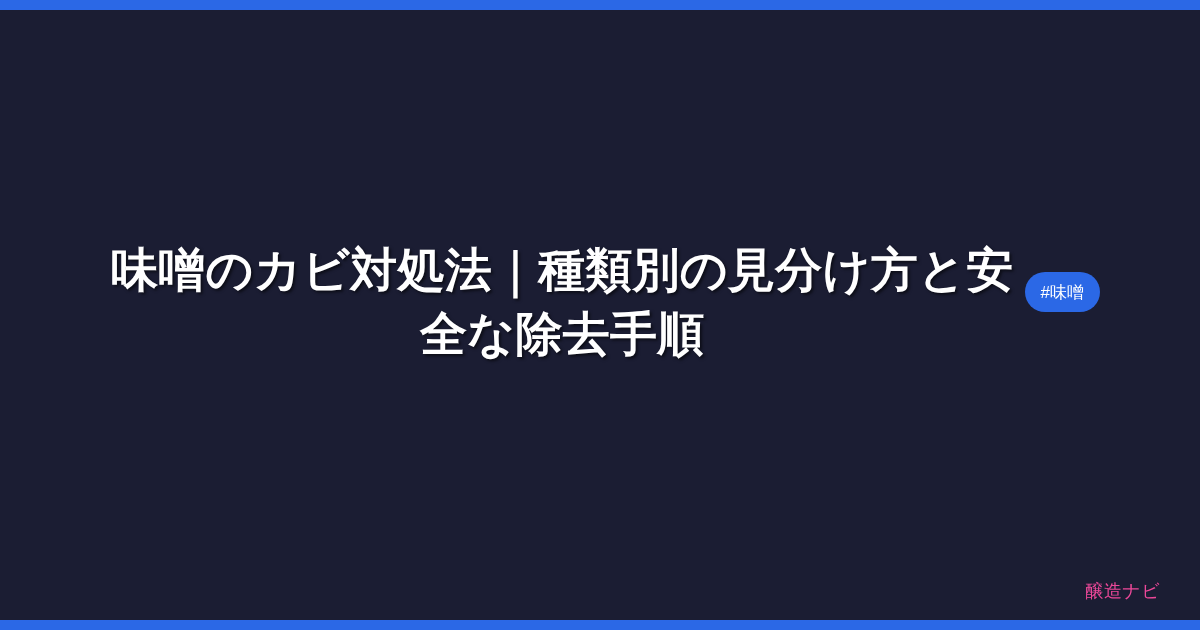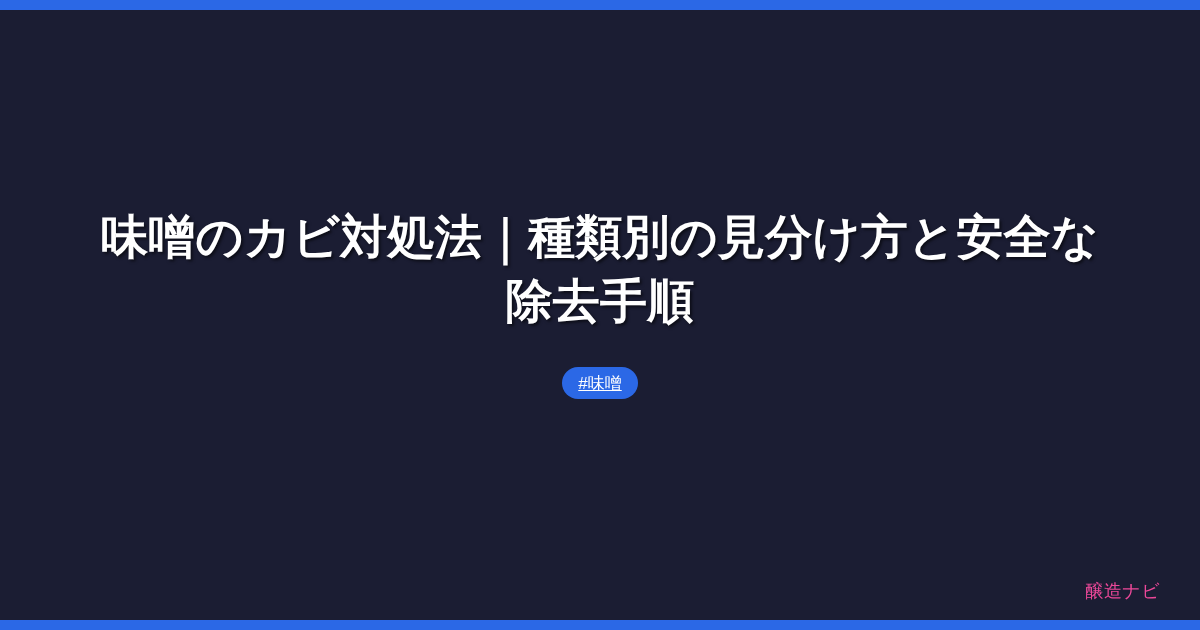--- a/index.html
+++ b/index.html
@@ -36,22 +36,22 @@
   .accent-bar.bottom { bottom: 0; }
 
   
   .content {
     position: relative;
     z-index: 2;
     width: 100%;
     padding: 0 100px;
     box-sizing: border-box;
     display: flex;
-    flex-direction: column;
-    align-items: center;
+    flex-direction: row;
+    align-items: flex-start;
     margin-top: -26px;
   }
 
   .headline {
     margin: 0;
     width: 100%;
     max-width: 1000px;
     text-align: center;
     color: #ffffff;
     font-size: 47px;
@@ -67,30 +67,29 @@
     display: flex;
     flex-wrap: wrap;
     gap: 10px;
     justify-content: center;
   }
 
   .tag-pill {
     display: inline-flex;
     align-items: center;
     justify-content: center;
-    height: 32px;
+    height: 40px;
     padding: 0 16px;
     border-radius: 999px;
     background: #2b68e6;
     color: #ffffff;
     font-size: 17px;
     line-height: 1;
     font-weight: 400;
     white-space: nowrap;
-    text-decoration: underline;
   }
 
   
   .site-credit {
     position: absolute;
     right: 40px;
     bottom: 30px;
     z-index: 2;
     color: #ec4899;
     font-size: 18px;

